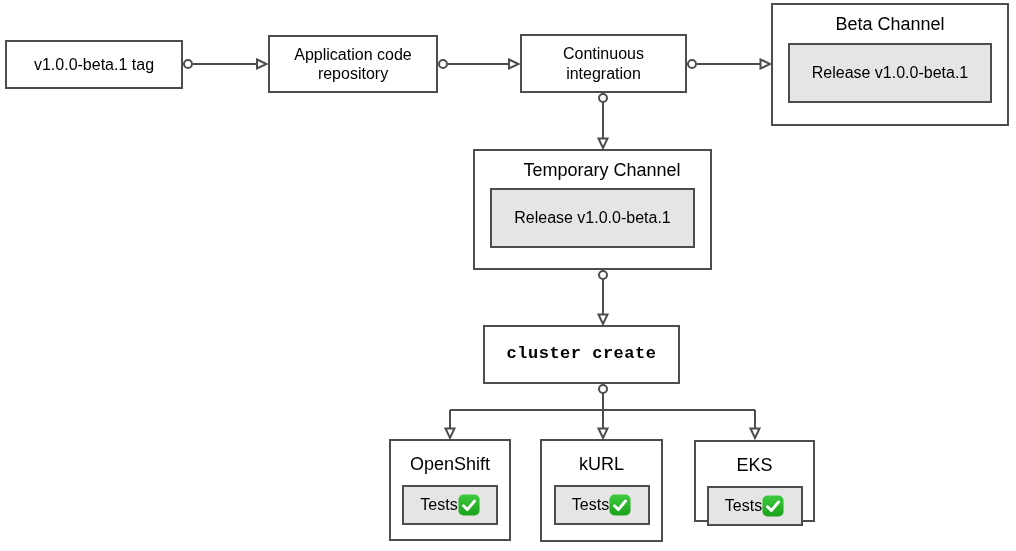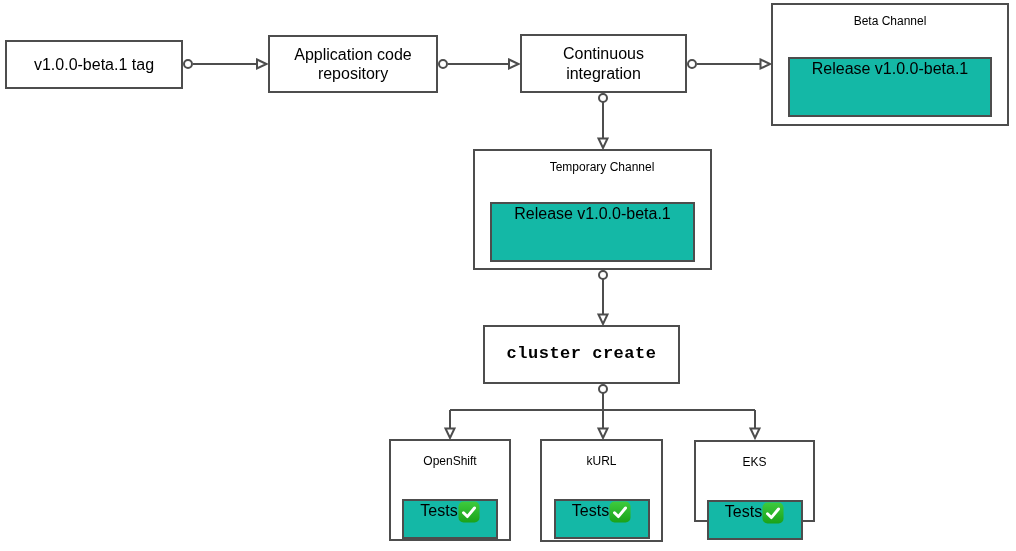--- a/index.html
+++ b/index.html
@@ -10,25 +10,25 @@
   .connectors{position:absolute;left:0;top:0;pointer-events:none;}
   .node,.group{
     position:absolute;box-sizing:border-box;background:#fff;
     border:2px solid #4d4d4d;
   }
   .node{
     display:flex;align-items:center;justify-content:center;
     text-align:center;font-size:16px;line-height:1.2;padding:0 14px;
   }
   .group{text-align:center;}
-  .group-title{font-size:12px;padding-top:9px;line-height:1.2;}
+  .group-title{font-size:18px;padding-top:9px;line-height:1.2;}
   .cluster .group-title{padding-top:13px;}
   .inner{
-    position:absolute;box-sizing:border-box;border:2px solid #4d4d4d;background:#14b8a6;
-    display:flex;align-items:flex-start;justify-content:center;font-size:16px;line-height:1.2;margin-top:14px;
+    position:absolute;box-sizing:border-box;border:2px solid #4d4d4d;background:#e5e5e5;
+    display:flex;align-items:center;justify-content:center;font-size:16px;line-height:1.2;
   }
   .release-inner{left:15px;top:37px;width:205px;height:60px;}
   #n-beta .release-inner{top:38px;width:204px;}
   .tests-inner{left:50%;top:44px;transform:translateX(-50%);width:96px;height:40px;}
   #n-cluster{
     font-family:"Liberation Mono","DejaVu Sans Mono",monospace;
     font-weight:bold;font-size:17px;letter-spacing:.5px;
   }
   #n-tag{left:5px;top:40px;width:178px;height:49px;}
   #n-repo{left:268px;top:35px;width:170px;height:58px;}

